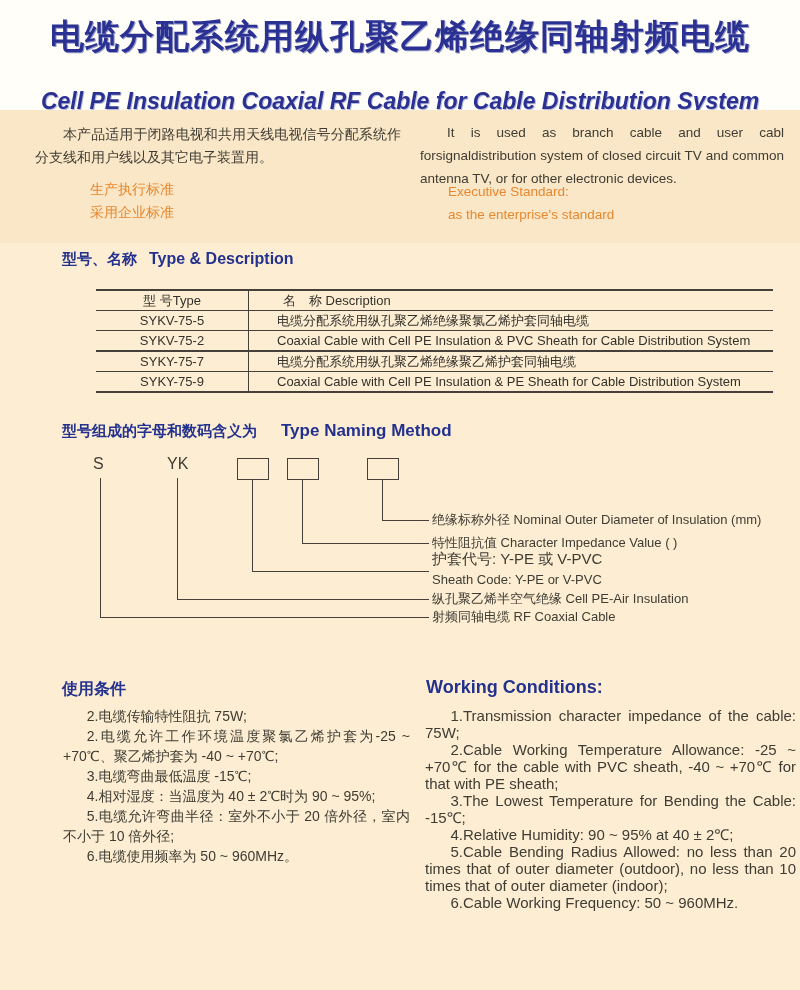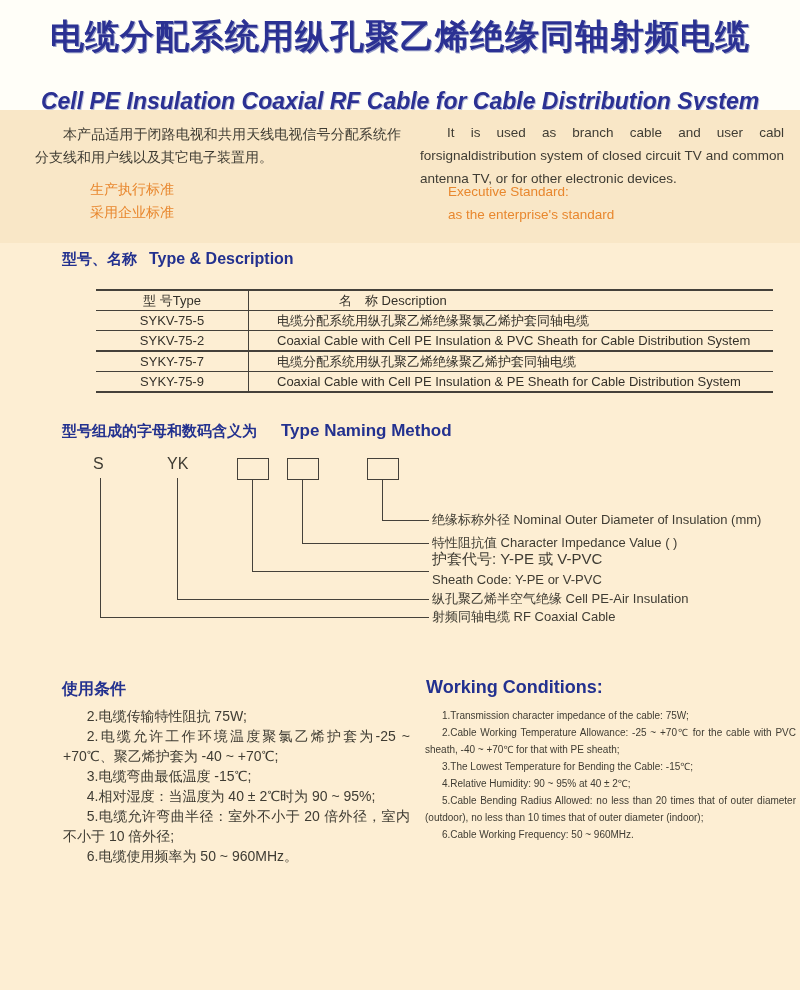--- a/index.html
+++ b/index.html
@@ -52,40 +52,40 @@
   
   .type-table {
     position:absolute; left:96px; top:289px; width:677px;
     border-collapse:collapse; table-layout:fixed;
     border-top:2px solid #45413a; border-bottom:2px solid #45413a;
     font-size:13px; color:#34312a;
   }
   .type-table td { height:19px; padding:0; border-bottom:1px solid #45413a; vertical-align:middle; }
   .type-table td.c1 { width:152px; text-align:center; border-right:1px solid #45413a; }
   .type-table td.c2 { padding-left:28px; }
-  .type-table tr.hdr td.c2 { padding-left:90px; }
+  .type-table tr.hdr td.c2 { padding-left:34px; }
   .type-table tr.grp td { border-bottom:2px solid #45413a; }
 
   
   .h-naming { left:62px; top:421px; font-size:15px; }
   .h-naming .en { margin-left:24px; font-size:17px; }
 
   .sym { position:absolute; font-size:16px; color:#3f3c33; }
   .nbox { position:absolute; width:30px; height:20px; border:1px solid #45413a; background:transparent; }
   .connector { position:absolute; border-left:1px solid #45413a; border-bottom:1px solid #45413a; }
   .nlabel { position:absolute; left:432px; font-size:13px; color:#3f3c33; white-space:nowrap; }
   .nlabel.big { font-size:15px; }
 
   
   .h-usage { left:62px; top:679px; font-size:16px; }
   .h-working { left:426px; top:677px; font-size:18px; }
   .cond-list { position:absolute; color:#3f3c33; text-align:justify; }
   .cond-list p { margin:0; text-indent:1.7em; }
   .usage-list { left:63px; top:706px; width:347px; font-size:14px; line-height:20px; }
-  .working-list { left:425px; top:707px; width:371px; font-size:10px; line-height:17px; }
+  .working-list { left:425px; top:707px; width:371px; font-size:15px; line-height:17px; }
 </style>
 </head>
 <body>
 
 <div class="page">
 
   <div class="header">
     <div class="title-zh">电缆分配系统用纵孔聚乙烯绝缘同轴射频电缆</div>
     <div class="title-en">Cell PE Insulation Coaxial RF Cable for Cable Distribution System</div>
   </div>

